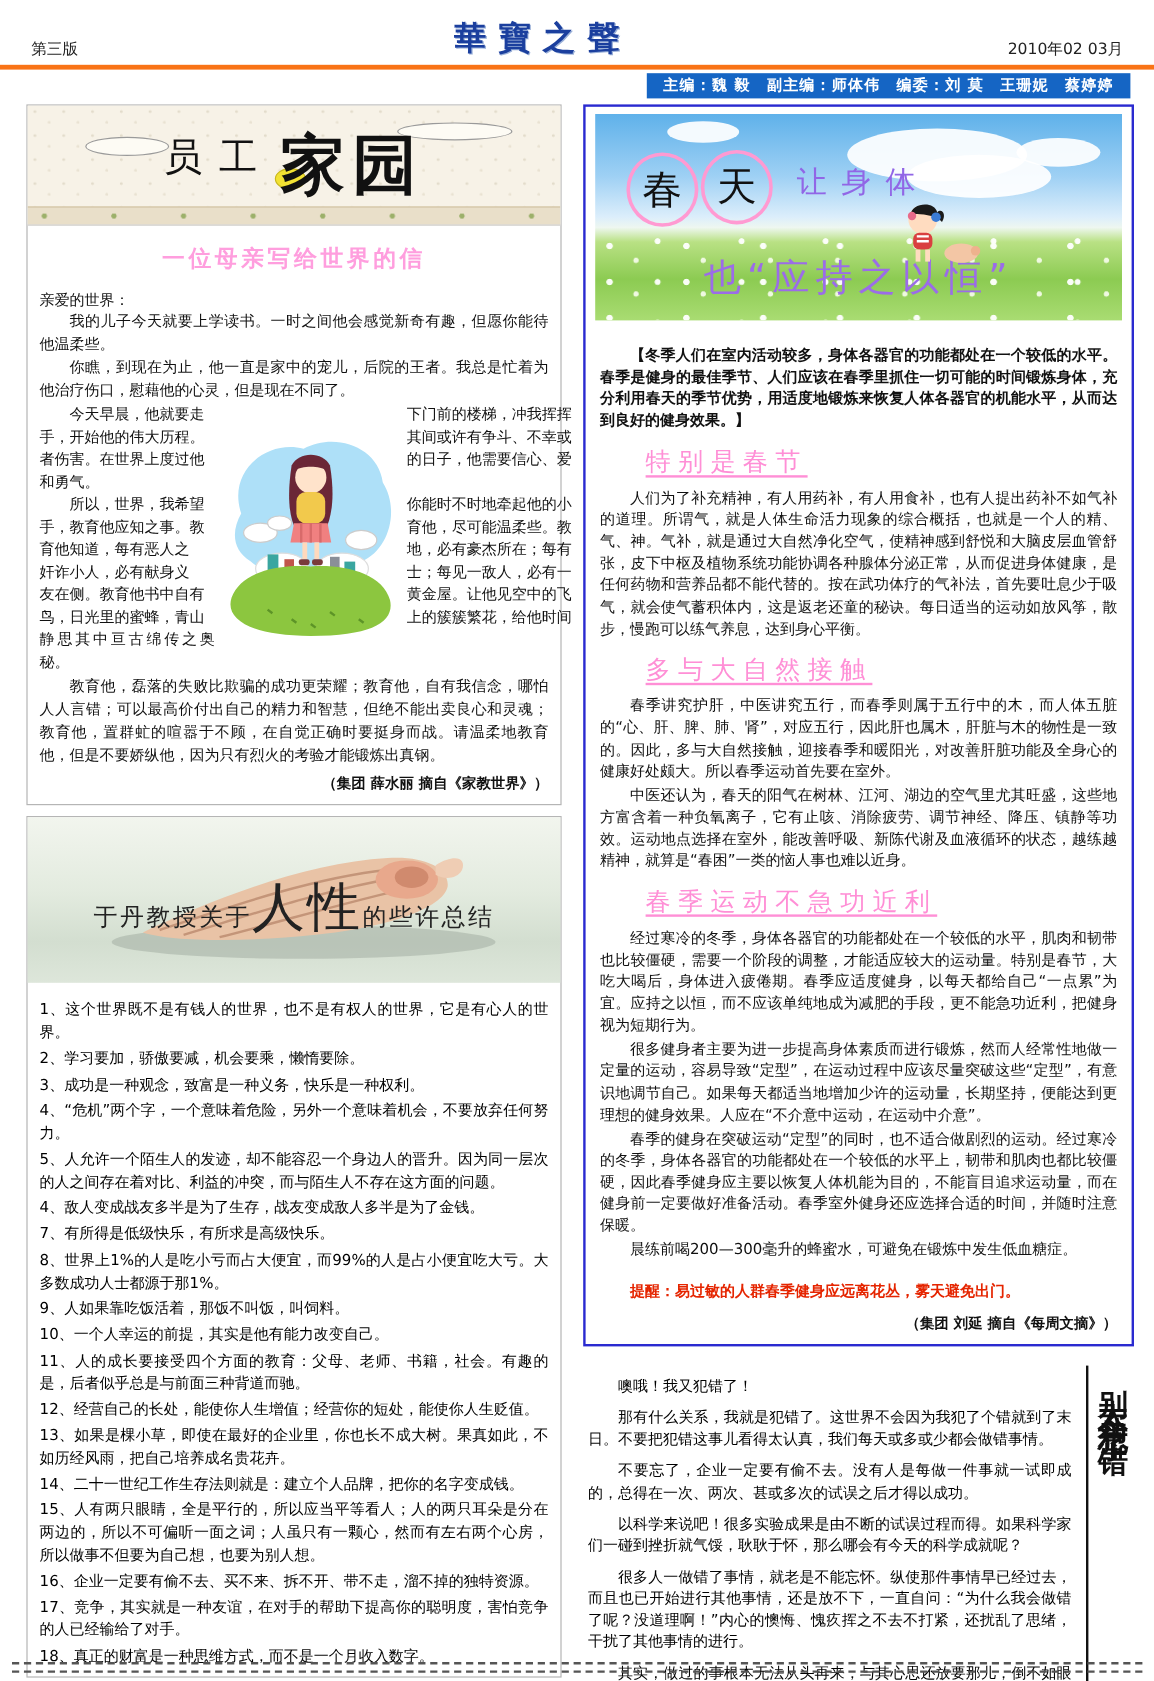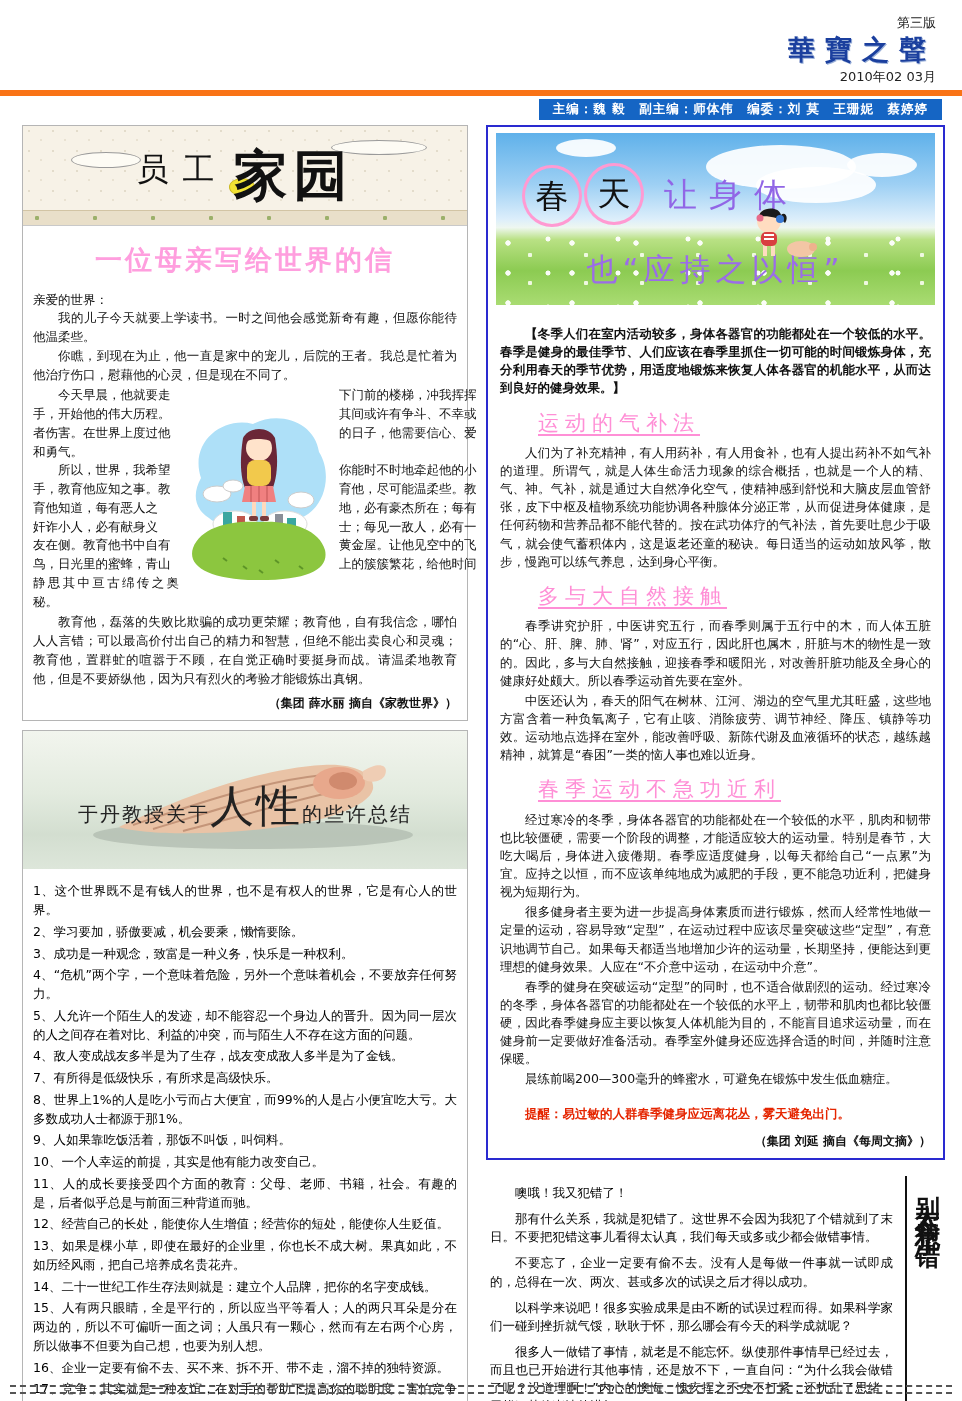--- a/index.html
+++ b/index.html
@@ -1,21 +1,21 @@
 <!DOCTYPE html>
 <html><head>
 <meta charset="utf-8">
 <style>
   * { margin:0; padding:0; box-sizing:border-box; }
   body { background:#fff; font-family:"DejaVu Sans","Liberation Sans",sans-serif; }
   .page { position:relative; width:962px; height:1401px; background:#fff; overflow:hidden; }
 
   
   .masthead { display:flex; align-items:flex-end; justify-content:space-between;
-              padding:14px 26px 4px 26px; border-bottom:6px solid #f97316;flex-direction:column; }
+              padding:14px 26px 4px 26px; border-bottom:4px solid #f97316; }
   .m-edition { font-size:13px; color:#222; }
   .m-title { font-size:27px; font-weight:bold; color:#1b3f9e; letter-spacing:10px;
              text-shadow:1px 1px 0 #9ab0d8; font-family:"DejaVu Serif","Liberation Serif",serif; }
   .m-date { font-size:13px; color:#222; }
   .editors-row { display:flex; justify-content:flex-end; padding:3px 20px 0 0; }
   .editors-bar { background:#1565c4; color:#fff; font-size:12.5px; font-weight:bold;
                  padding:2px 14px; letter-spacing:1px; }
 
   
   .columns { display:flex; gap:18px; padding:5px 17px 0 22px; align-items:flex-start; }
@@ -38,21 +38,21 @@
   .banner-home .cloud.c1 { left:48px; top:26px; width:70px; height:16px; }
   .banner-home .cloud.c2 { right:40px; top:14px; width:96px; height:15px; }
   .banner-home .txt { position:absolute; left:0; right:0; top:14px; text-align:center; color:#111; }
   .banner-home .t1 { font-size:32px; letter-spacing:14px; vertical-align:14px; }
   .banner-home .t2 { font-size:54px; font-weight:bold; letter-spacing:6px; position:relative; }
   .banner-home .dot { position:absolute; left:206px; top:52px; width:26px; height:18px;
     background:#f2e233; border-radius:50%; border:1px solid #c9b820; }
 
   
   .letter { padding:6px 10px 8px 10px; font-size:12.5px; line-height:1.5; color:#111; }
-  .letter-title { text-align:center; color:#ff9ede; font-size:27px; font-weight:bold;
+  .letter-title { text-align:center; color:#ff9ede; font-size:19px; font-weight:bold;
                   letter-spacing:3px; margin:8px 0 10px 0; }
   .para { text-align:justify; }
   .ind { text-indent:2em; }
   .wrap-row { display:flex; gap:4px; margin:2px 0; }
   .wrap-col { width:146px; flex:none; white-space:pre-line; text-align:justify; }
   .wrap-img { flex:1; display:flex; align-items:center; justify-content:center; }
   .attribution { text-align:right; font-weight:bold; font-size:12px; margin-top:6px; }
 
   
   .yudan-box { margin-top:9px; }
@@ -75,21 +75,21 @@
                      radial-gradient(circle 3px at 52px 6px,#ffffff 2.2px,transparent 2.8px);
     background-size:64px 30px,56px 28px,70px 34px; opacity:.95; }
   .banner-spring .cl { position:absolute; background:#fff; border-radius:50%; opacity:.92; }
   .banner-spring .cl1 { left:210px; top:12px; width:150px; height:44px; }
   .banner-spring .cl2 { left:260px; top:34px; width:120px; height:36px; }
   .banner-spring .cl3 { right:18px; top:20px; width:70px; height:24px; }
   .banner-spring .cl4 { left:60px; top:6px; width:60px; height:18px; }
   .circ { position:absolute; width:60px; height:62px; border:3px solid #ff9ad2; border-radius:50%;
           display:flex; align-items:center; justify-content:center; font-size:33px; color:#111; }
   .circ1 { left:26px; top:32px; } .circ2 { left:88px; top:30px; }
-  .spring-line1 { position:absolute; left:168px; top:40px; font-size:33px; color:#9166e6; letter-spacing:12px; }
+  .spring-line1 { position:absolute; left:168px; top:40px; font-size:25px; color:#9166e6; letter-spacing:12px; }
   .spring-line2 { position:absolute; left:0; right:0; bottom:14px; text-align:center;
                   font-size:31px; color:#9b6ce8; letter-spacing:5px; }
   .spring-girl { position:absolute; right:118px; top:72px; }
 
   .spring-body { font-size:12.5px; line-height:1.45; color:#111; padding:20px 4px 0 4px; }
   .spring-intro { font-weight:bold; text-align:justify; text-indent:2em; }
   .sec-head { color:#ff8fd6; font-size:21px; letter-spacing:6px; margin:10px 0 6px 38px;
               text-decoration:underline; text-underline-offset:4px; }
   .spring-body .para { margin:2px 0; }
   .reminder { color:#e52500; font-weight:bold; text-indent:2em; margin-top:16px; }
@@ -259,21 +259,21 @@
             <rect x="10" y="27" width="16" height="14" rx="5" fill="#d94040"></rect>
             <path d="M13,30 h10 M13,34 h10" stroke="#fff" stroke-width="2"></path>
             <rect x="12" y="41" width="4" height="10" fill="#ffdcc0"></rect>
             <rect x="20" y="41" width="4" height="10" fill="#ffdcc0"></rect>
           </svg>
         </div>
 
         <div class="spring-body">
           <div class="spring-intro">【冬季人们在室内活动较多，身体各器官的功能都处在一个较低的水平。春季是健身的最佳季节、人们应该在春季里抓住一切可能的时间锻炼身体，充分利用春天的季节优势，用适度地锻炼来恢复人体各器官的机能水平，从而达到良好的健身效果。】</div>
 
-          <div class="sec-head">运动的气补法</div>
+          <div class="sec-head">特别是春节</div>
           <div class="para ind">人们为了补充精神，有人用药补，有人用食补，也有人提出药补不如气补的道理。所谓气，就是人体生命活力现象的综合概括，也就是一个人的精、气、神。气补，就是通过大自然净化空气，使精神感到舒悦和大脑皮层血管舒张，皮下中枢及植物系统功能协调各种腺体分泌正常，从而促进身体健康，是任何药物和营养品都不能代替的。按在武功体疗的气补法，首先要吐息少于吸气，就会使气蓄积体内，这是返老还童的秘诀。每日适当的运动如放风筝，散步，慢跑可以练气养息，达到身心平衡。</div>
 
           <div class="sec-head">多与大自然接触</div>
           <div class="para ind">春季讲究护肝，中医讲究五行，而春季则属于五行中的木，而人体五脏的“心、肝、脾、肺、肾”，对应五行，因此肝也属木，肝脏与木的物性是一致的。因此，多与大自然接触，迎接春季和暖阳光，对改善肝脏功能及全身心的健康好处颇大。所以春季运动首先要在室外。</div>
           <div class="para ind">中医还认为，春天的阳气在树林、江河、湖边的空气里尤其旺盛，这些地方富含着一种负氧离子，它有止咳、消除疲劳、调节神经、降压、镇静等功效。运动地点选择在室外，能改善呼吸、新陈代谢及血液循环的状态，越练越精神，就算是“春困”一类的恼人事也难以近身。</div>
 
           <div class="sec-head">春季运动不急功近利</div>
           <div class="para ind">经过寒冷的冬季，身体各器官的功能都处在一个较低的水平，肌肉和韧带也比较僵硬，需要一个阶段的调整，才能适应较大的运动量。特别是春节，大吃大喝后，身体进入疲倦期。春季应适度健身，以每天都给自己“一点累”为宜。应持之以恒，而不应该单纯地成为减肥的手段，更不能急功近利，把健身视为短期行为。</div>
           <div class="para ind">很多健身者主要为进一步提高身体素质而进行锻炼，然而人经常性地做一定量的运动，容易导致“定型”，在运动过程中应该尽量突破这些“定型”，有意识地调节自己。如果每天都适当地增加少许的运动量，长期坚持，便能达到更理想的健身效果。人应在“不介意中运动，在运动中介意”。</div>
           <div class="para ind">春季的健身在突破运动“定型”的同时，也不适合做剧烈的运动。经过寒冷的冬季，身体各器官的功能都处在一个较低的水平上，韧带和肌肉也都比较僵硬，因此春季健身应主要以恢复人体机能为目的，不能盲目追求运动量，而在健身前一定要做好准备活动。春季室外健身还应选择合适的时间，并随时注意保暖。</div>

